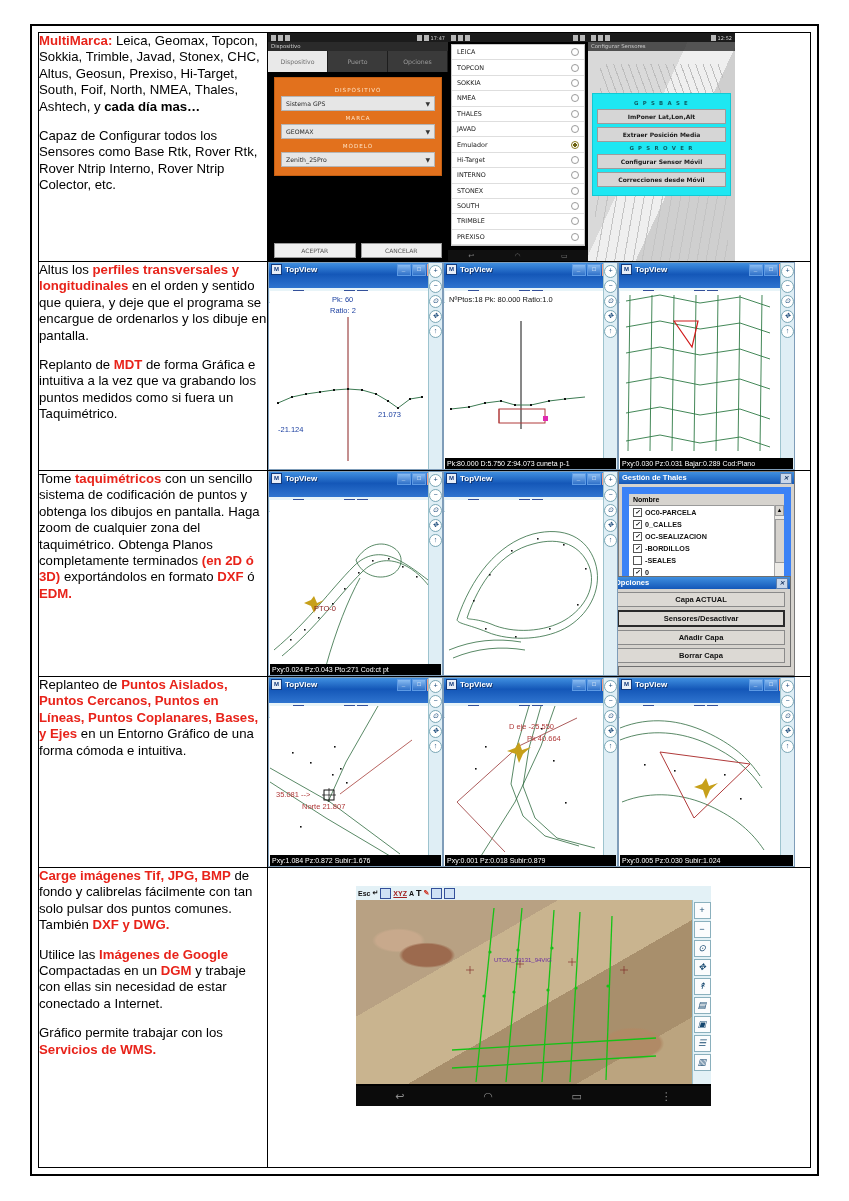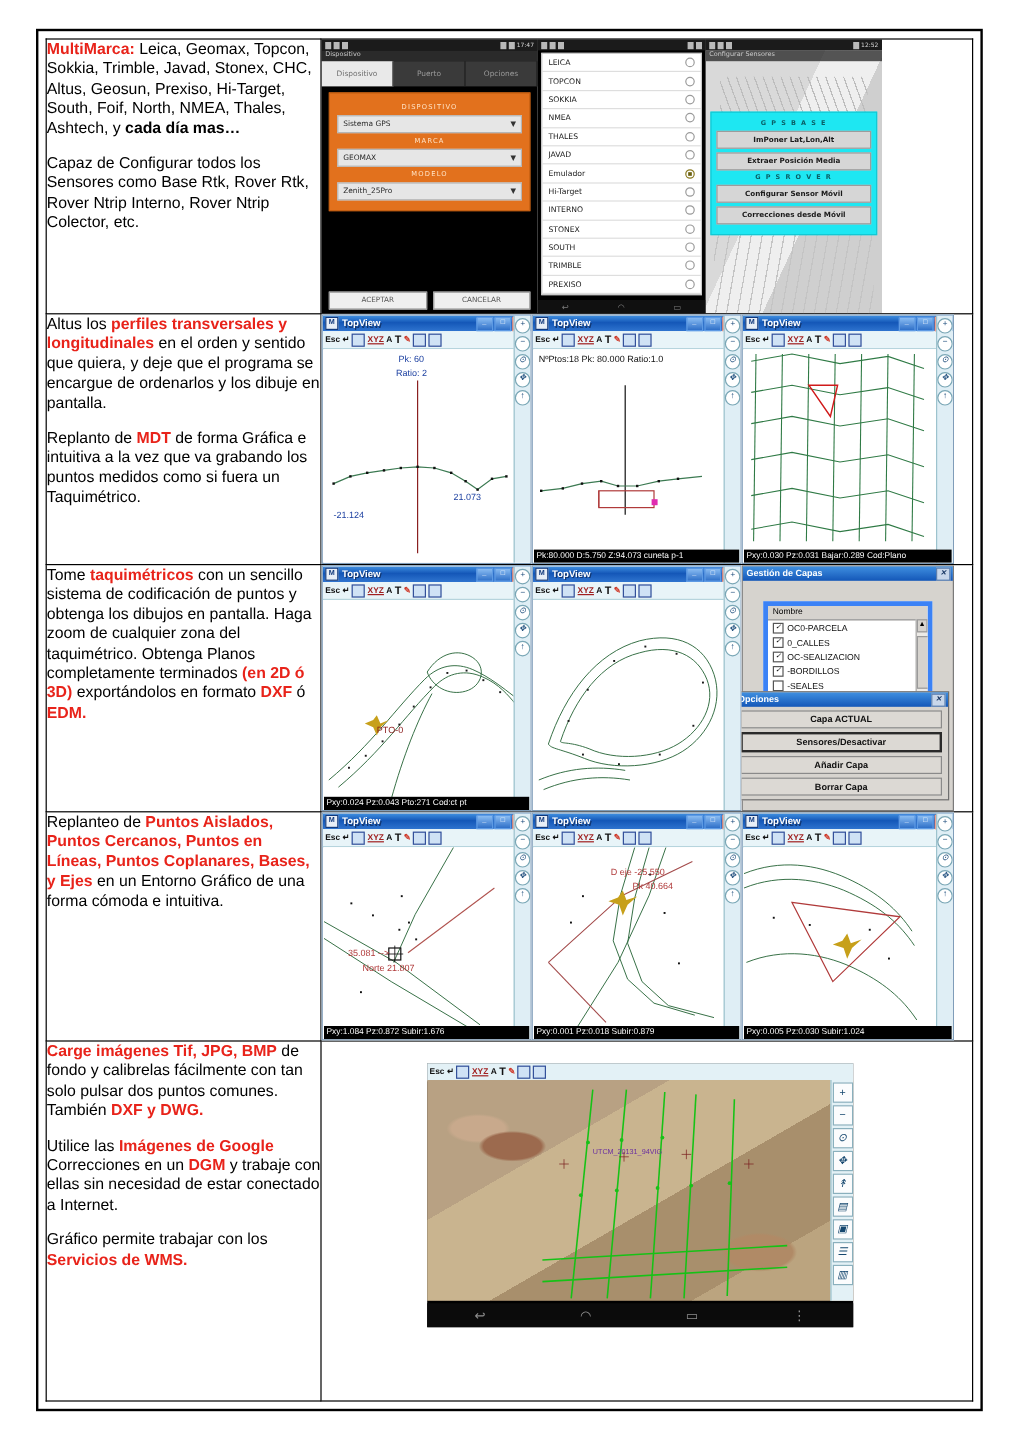--- a/index.html
+++ b/index.html
@@ -47,21 +47,21 @@
   .sensorbg:before{content:"";position:absolute;left:8%;top:10%;width:84%;height:40%;
       background:repeating-linear-gradient(70deg,#bdbdbd 0 1px,transparent 1px 7px);}
   .sensorbg:after{content:"";position:absolute;left:5%;bottom:0;width:90%;height:45%;
       background:repeating-linear-gradient(100deg,#c4c4c4 0 1px,transparent 1px 9px);}
   .cyanpanel{position:absolute;left:4px;right:4px;top:60px;background:#1ee7f2;border:1px solid #12c9d4;padding:3px 4px 5px;}
   .cyanlabel{text-align:center;color:#0a5f66;font-size:5.4px;font-weight:bold;letter-spacing:1.2px;margin:3px 0 3px;}
   .cyanbtn{background:#d6d6d6;border:1px solid #9c9c9c;color:#1a1a1a;font-size:6px;font-weight:bold;text-align:center;height:13px;line-height:13px;margin-bottom:3px;}
 
   
   .tv{position:relative;background:#ffffff;height:100%;box-sizing:border-box;border:1px solid #7f9db9;overflow:hidden;}
-  .tvtitle{height:13px;background:linear-gradient(180deg,#3f8fe0 0,#1457b8 45%,#2f74cf 100%);display:flex;align-items:center;padding:0 1px 0 2px;}
+  .tvtitle{height:13px;background:linear-gradient(180deg,#3f8fe0 0,#1457b8 45%,#2f74cf 100%);display:flex;align-items:center;padding:0 1px 12px 2px;}
   .tvicon{width:9px;height:9px;background:#e8eef7;border:1px solid #11397c;color:#11397c;font-size:6px;line-height:8px;text-align:center;font-weight:bold;}
   .tvname{color:#fff;font-size:8px;font-weight:bold;margin-left:3px;flex:1;text-shadow:1px 1px 0 #12356e;}
   .wbtns{display:flex;gap:1px;}
   .wb{width:12px;height:10px;border:1px solid #5d9ae4;background:linear-gradient(180deg,#89bcf2,#2f70c8);color:#fff;font-size:6px;line-height:9px;text-align:center;}
   .wb.close{background:linear-gradient(180deg,#f58a75,#d03015);border-color:#f0a08c;}
   .tvtool{height:14px;background:#e8f4f8;border-bottom:1px solid #b6d4dd;display:flex;align-items:center;gap:2px;padding:0 2px;}
   .ti{font-size:7px;color:#111;font-weight:bold;}
   .ti.xyz{color:#a02020;text-decoration:underline;}
   .ti.pen{color:#cf3a2a;}
   .ti.tt{color:#111;font-size:9px;}
@@ -71,21 +71,21 @@
   .vt{width:11px;height:11px;border:1px solid #7aa7b6;border-radius:50%;background:#fff;color:#1a4a7a;font-size:7px;line-height:10px;text-align:center;}
   .statusbar{position:absolute;left:1px;right:1px;bottom:0;height:11px;background:#000;color:#fff;font-size:7px;line-height:11px;padding-left:2px;white-space:nowrap;overflow:hidden;}
   .anno{position:absolute;font-size:7.5px;color:#1b3fa0;white-space:nowrap;}
   .anno.red{color:#b03a3a;font-weight:normal;}
   .anno.dark{color:#111;}
 
   
   .lm{position:absolute;left:0;top:0;width:100%;height:100%;background:#d6d3ce;border:1px solid #7a7a7a;box-sizing:border-box;}
   .lmtitle{height:12px;background:linear-gradient(180deg,#3f8fe0,#1457b8);color:#fff;font-size:7.5px;font-weight:bold;line-height:12px;padding-left:3px;display:flex;justify-content:space-between;align-items:center;}
   .lmx{width:10px;height:9px;background:#c9d7ea;border:1px solid #5d7fae;color:#13325f;font-size:6px;line-height:8px;text-align:center;margin-right:2px;}
-  .lmlist{margin:17px;background:#fff;border:4px solid #3b82f6;height:112px;position:relative;overflow:hidden;}
+  .lmlist{margin:3px;background:#fff;border:7px solid #3b82f6;height:112px;position:relative;overflow:hidden;font-weight:bold;}
   .lmhead{height:11px;background:#d6d3ce;border-bottom:1px solid #9a9a9a;font-size:7px;line-height:11px;padding-left:4px;display:flex;justify-content:space-between;}
   .lmrow{height:12px;display:flex;align-items:center;gap:3px;font-size:7.2px;padding-left:4px;color:#111;}
   .cbx{width:7px;height:7px;border:1px solid #555;background:#fff;font-size:6px;line-height:6px;text-align:center;color:#000;}
   .scroll{position:absolute;right:0;top:11px;bottom:0;width:9px;background:#eceae6;border-left:1px solid #a9a9a9;}
   .scroll .thumb{position:absolute;top:14px;left:0;width:9px;height:42px;background:#d6d3ce;border:1px solid #9a9a9a;}
   .scroll .ar{height:9px;background:#d6d3ce;border:1px solid #9a9a9a;font-size:6px;text-align:center;line-height:8px;}
   .opt{position:absolute;left:-8px;bottom:8px;width:178px;background:#d6d3ce;border:1px solid #6f6f6f;}
   .optt{height:12px;background:linear-gradient(180deg,#3f8fe0,#1457b8);color:#fff;font-size:7.5px;font-weight:bold;line-height:12px;padding-left:3px;display:flex;justify-content:space-between;align-items:center;}
   .optb{margin:3px 5px;height:13px;background:#dcd9d4;border:1px solid #8a8a8a;font-size:7.6px;font-weight:bold;text-align:center;line-height:13px;color:#111;}
   .optb.sel{border:2px solid #2a2a2a;}
@@ -548,21 +548,21 @@
               <i class="vt">−</i>
               <i class="vt">⊙</i>
               <i class="vt">✥</i>
               <i class="vt">↑</i>
             </div>
           </div>
 
           <div class="shot" style="width:177px;height:205px;position:relative;">
             <div class="lm">
               <div class="lmtitle">
-                <span>Gestión de Capas</span>
+                <span>Gestión de Thales</span>
                 <i class="lmx">✕</i>
               </div>
               <div class="lmlist">
                 <div class="lmhead">
                   <span>Nombre</span>
                 </div>
                 <div class="lmrow">
                       <i class="cbx">✓</i>
                       <span>OC0-PARCELA</span>
                     </div>
@@ -663,21 +663,21 @@
                 <g fill="#111">
                   <rect x="22" y="46" width="1.6" height="1.6"></rect>
                       <rect x="40" y="56" width="1.6" height="1.6"></rect>
                   <rect x="64" y="40" width="1.6" height="1.6"></rect>
                       <rect x="70" y="62" width="1.6" height="1.6"></rect>
                   <rect x="62" y="68" width="1.6" height="1.6"></rect>
                       <rect x="76" y="76" width="1.6" height="1.6"></rect>
                   <rect x="30" y="120" width="1.6" height="1.6"></rect>
                 </g>
               </svg>
-              <span class="anno red" style="left:20px;top:84px;">35.081 --&gt;</span>
+              <span class="anno red" style="left:6px;top:84px;">35.081 --&gt;</span>
               <span class="anno red" style="left:32px;top:96px;">Norte 21.807</span>
             </div>
             <div class="vtoolbar">
               <i class="vt">+</i>
               <i class="vt">−</i>
               <i class="vt">⊙</i>
               <i class="vt">✥</i>
               <i class="vt">↑</i>
             </div>
             <div class="statusbar">Pxy:1.084 Pz:0.872 Subir:1.676</div>
@@ -789,21 +789,21 @@
         </div>
       </td>
     </tr>
 
     <tr>
       <td class="textcell">
         <p class="para">
           <span class="red">Carge imágenes Tif, JPG, BMP</span><span> de fondo y calibrelas fácilmente con tan solo pulsar dos puntos comunes. También </span><span class="red">DXF y DWG.</span>
         </p>
         <p class="para">
-          <span>Utilice las </span><span class="red">Imágenes de Google</span><span> Correcciones en un </span><span class="red">DGM</span><span> y trabaje con ellas sin necesidad de estar conectado a Internet.</span>
+          <span>Utilice las </span><span class="red">Imágenes de Google</span><span> Compactadas en un </span><span class="red">DGM</span><span> y trabaje con ellas sin necesidad de estar conectado a Internet.</span>
         </p>
         <p class="para">
           <span>Gráfico permite trabajar con los </span><span class="red">Servicios de WMS.</span>
         </p>
       </td>
       <td class="shots" style="background:#fff;">
         <div style="position:relative;width:100%;height:100%;">
           <div class="aerial" style="position:absolute;left:88px;top:18px;width:355px;height:220px;">
             <div class="tvtool" style="height:14px;background:#e3f1f6;">
               <span class="ti">Esc</span>

